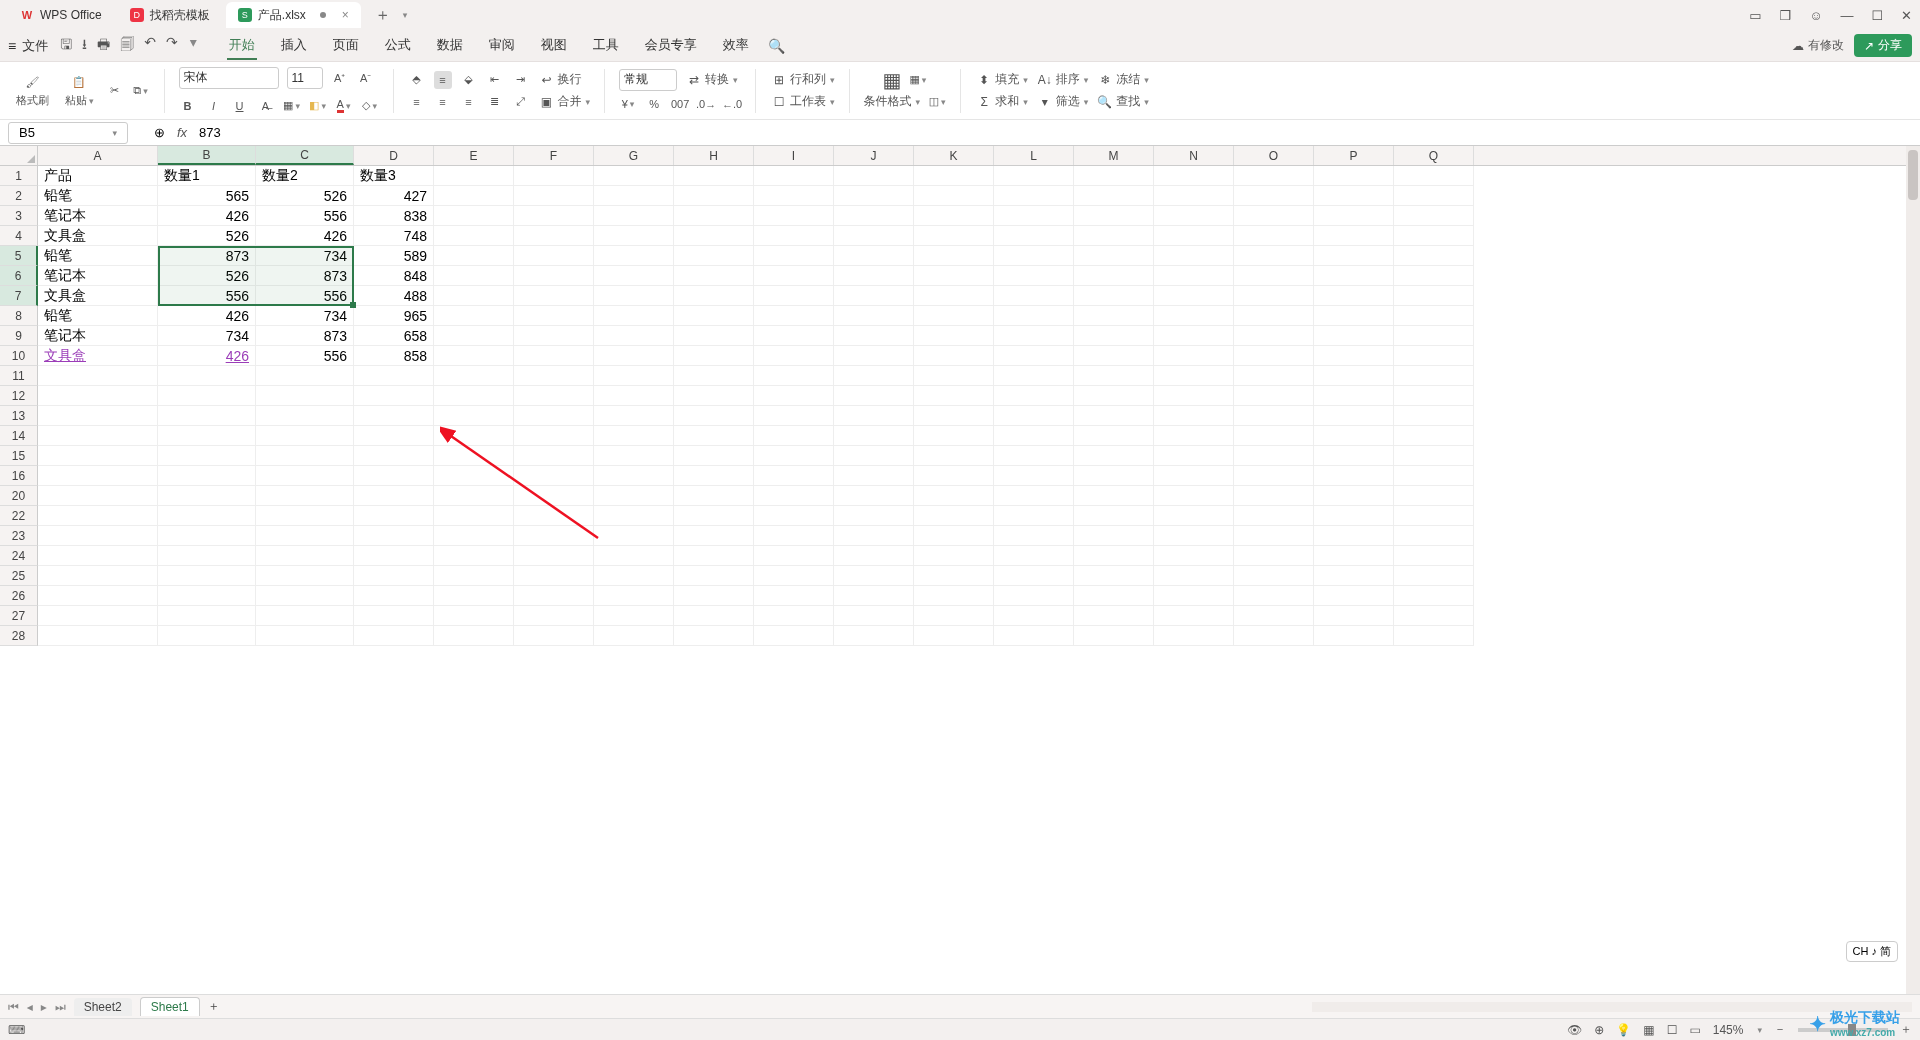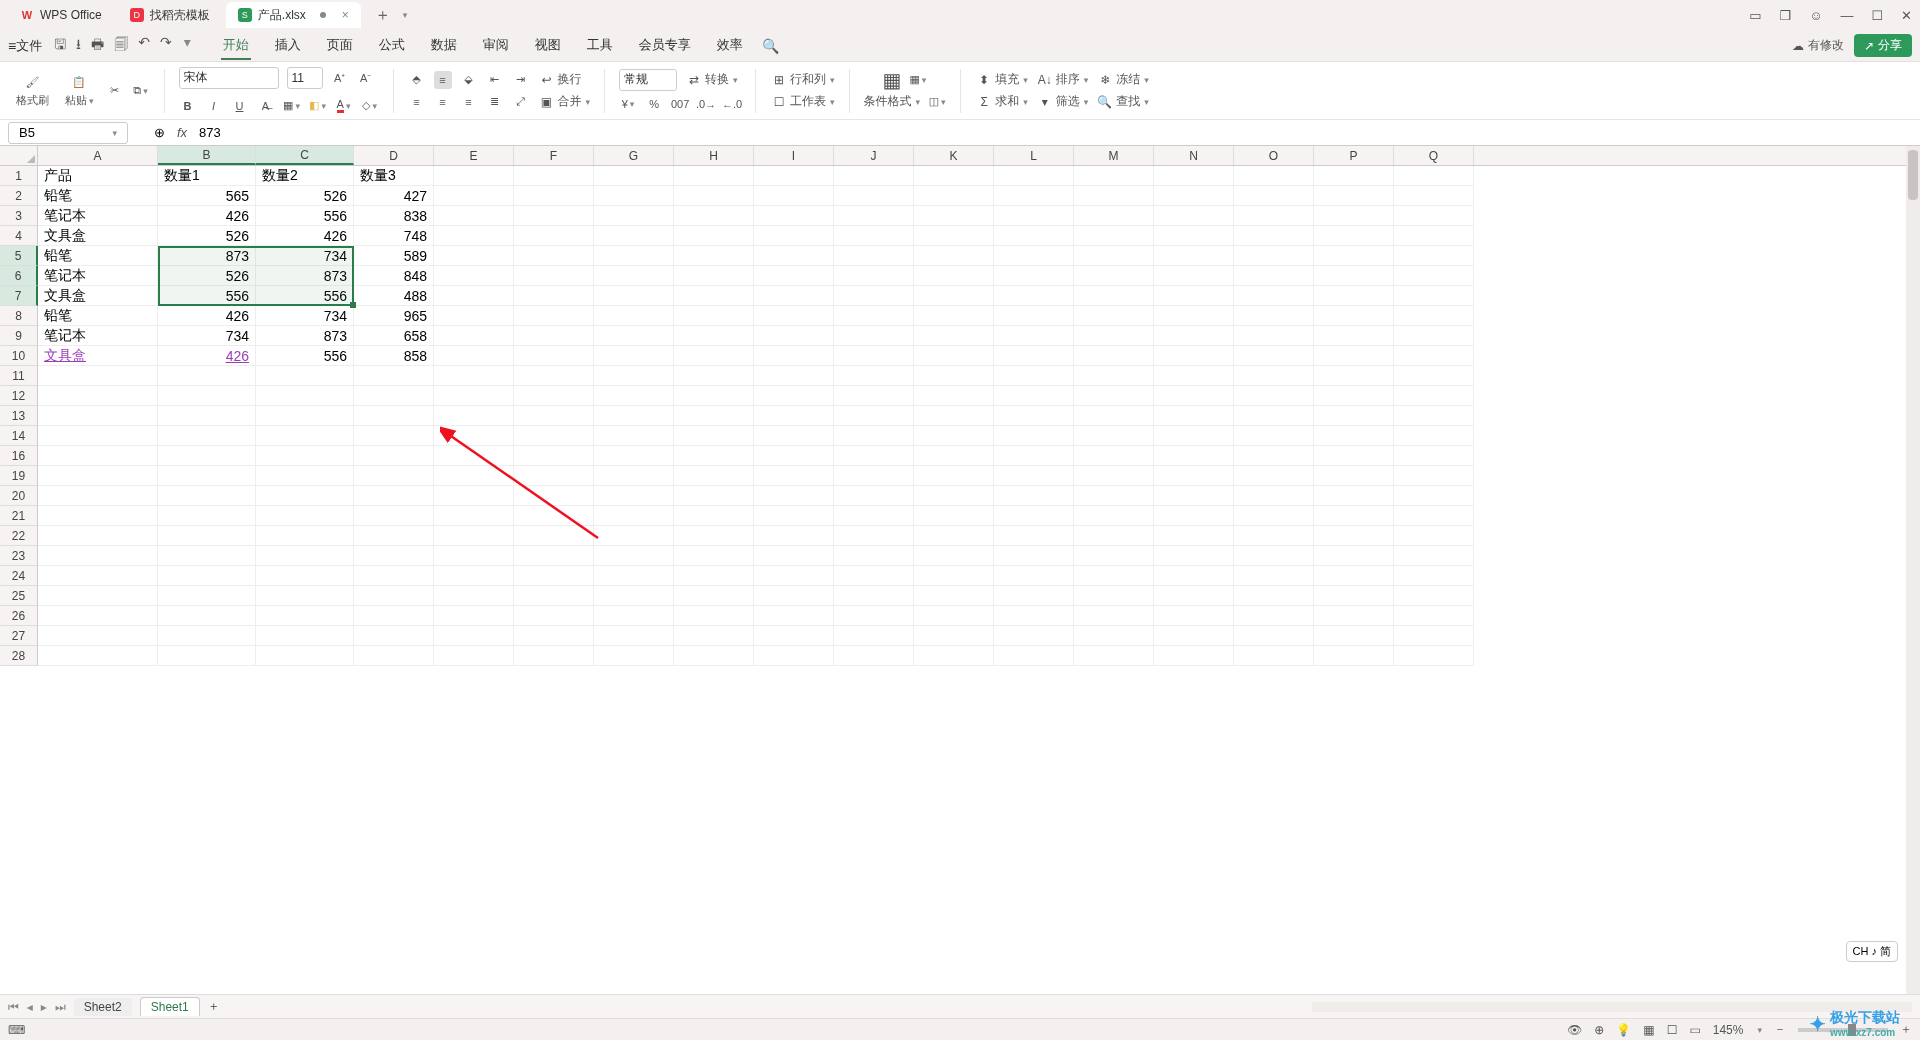--- a/index.html
+++ b/index.html
@@ -95,21 +95,21 @@
     <span>❒</span>
     <span>☺</span>
     <span>—</span>
     <span>☐</span>
     <span>✕</span>
   </div>
 </div>
 
 <div class="menubar">
   <span class="hamburger">≡</span>
-  <span style="">文件</span>
+  <span style="margin-left:6px;">文件</span>
   <div class="qa">
     <span>🖫</span>
     <span>⭳</span>
     <span>🖶</span>
     <span>🗐</span>
     <span>↶</span>
     <span>↷</span>
     <span class="drop">▾</span>
   </div>
   <div class="menus">
@@ -596,81 +596,61 @@
         <div class="cell num" style="width: 80px;"></div>
         <div class="cell num" style="width: 80px;"></div>
         <div class="cell num" style="width: 80px;"></div>
         <div class="cell num" style="width: 80px;"></div>
         <div class="cell num" style="width: 80px;"></div>
         <div class="cell num" style="width: 80px;"></div>
         <div class="cell num" style="width: 80px;"></div>
         <div class="cell num" style="width: 80px;"></div>
       </div>
       <div class="row">
+        <div class="rh">15</div>
+        <div class="cell" style="width: 120px;"></div>
+        <div class="cell num" style="width: 98px;"></div>
+        <div class="cell num" style="width: 98px;"></div>
+        <div class="cell num" style="width: 80px;"></div>
+        <div class="cell num" style="width: 80px;"></div>
+        <div class="cell num" style="width: 80px;"></div>
+        <div class="cell num" style="width: 80px;"></div>
+        <div class="cell num" style="width: 80px;"></div>
+        <div class="cell num" style="width: 80px;"></div>
+        <div class="cell num" style="width: 80px;"></div>
+        <div class="cell num" style="width: 80px;"></div>
+        <div class="cell num" style="width: 80px;"></div>
+        <div class="cell num" style="width: 80px;"></div>
+        <div class="cell num" style="width: 80px;"></div>
+        <div class="cell num" style="width: 80px;"></div>
+        <div class="cell num" style="width: 80px;"></div>
+        <div class="cell num" style="width: 80px;"></div>
+      </div>
+      <div class="row">
         <div class="rh">16</div>
         <div class="cell" style="width: 120px;"></div>
         <div class="cell num" style="width: 98px;"></div>
         <div class="cell num" style="width: 98px;"></div>
         <div class="cell num" style="width: 80px;"></div>
         <div class="cell num" style="width: 80px;"></div>
         <div class="cell num" style="width: 80px;"></div>
         <div class="cell num" style="width: 80px;"></div>
         <div class="cell num" style="width: 80px;"></div>
         <div class="cell num" style="width: 80px;"></div>
         <div class="cell num" style="width: 80px;"></div>
         <div class="cell num" style="width: 80px;"></div>
         <div class="cell num" style="width: 80px;"></div>
         <div class="cell num" style="width: 80px;"></div>
         <div class="cell num" style="width: 80px;"></div>
         <div class="cell num" style="width: 80px;"></div>
         <div class="cell num" style="width: 80px;"></div>
         <div class="cell num" style="width: 80px;"></div>
       </div>
       <div class="row">
-        <div class="rh">19</div>
-        <div class="cell" style="width: 120px;"></div>
-        <div class="cell num" style="width: 98px;"></div>
-        <div class="cell num" style="width: 98px;"></div>
-        <div class="cell num" style="width: 80px;"></div>
-        <div class="cell num" style="width: 80px;"></div>
-        <div class="cell num" style="width: 80px;"></div>
-        <div class="cell num" style="width: 80px;"></div>
-        <div class="cell num" style="width: 80px;"></div>
-        <div class="cell num" style="width: 80px;"></div>
-        <div class="cell num" style="width: 80px;"></div>
-        <div class="cell num" style="width: 80px;"></div>
-        <div class="cell num" style="width: 80px;"></div>
-        <div class="cell num" style="width: 80px;"></div>
-        <div class="cell num" style="width: 80px;"></div>
-        <div class="cell num" style="width: 80px;"></div>
-        <div class="cell num" style="width: 80px;"></div>
-        <div class="cell num" style="width: 80px;"></div>
-      </div>
-      <div class="row">
         <div class="rh">20</div>
-        <div class="cell" style="width: 120px;"></div>
-        <div class="cell num" style="width: 98px;"></div>
-        <div class="cell num" style="width: 98px;"></div>
-        <div class="cell num" style="width: 80px;"></div>
-        <div class="cell num" style="width: 80px;"></div>
-        <div class="cell num" style="width: 80px;"></div>
-        <div class="cell num" style="width: 80px;"></div>
-        <div class="cell num" style="width: 80px;"></div>
-        <div class="cell num" style="width: 80px;"></div>
-        <div class="cell num" style="width: 80px;"></div>
-        <div class="cell num" style="width: 80px;"></div>
-        <div class="cell num" style="width: 80px;"></div>
-        <div class="cell num" style="width: 80px;"></div>
-        <div class="cell num" style="width: 80px;"></div>
-        <div class="cell num" style="width: 80px;"></div>
-        <div class="cell num" style="width: 80px;"></div>
-        <div class="cell num" style="width: 80px;"></div>
-      </div>
-      <div class="row">
-        <div class="rh">21</div>
         <div class="cell" style="width: 120px;"></div>
         <div class="cell num" style="width: 98px;"></div>
         <div class="cell num" style="width: 98px;"></div>
         <div class="cell num" style="width: 80px;"></div>
         <div class="cell num" style="width: 80px;"></div>
         <div class="cell num" style="width: 80px;"></div>
         <div class="cell num" style="width: 80px;"></div>
         <div class="cell num" style="width: 80px;"></div>
         <div class="cell num" style="width: 80px;"></div>
         <div class="cell num" style="width: 80px;"></div>

